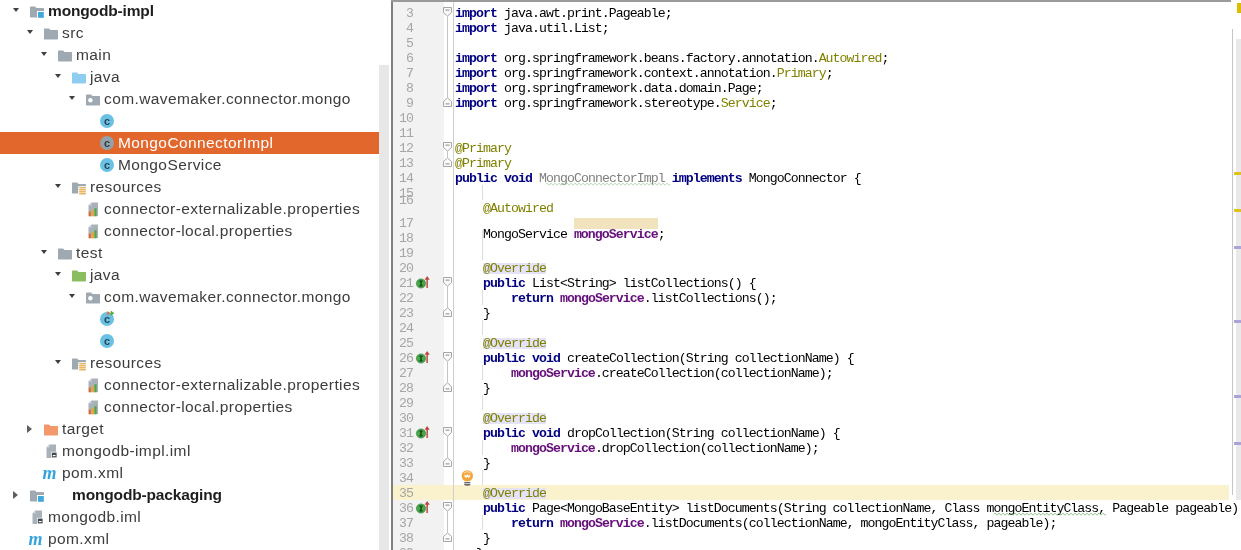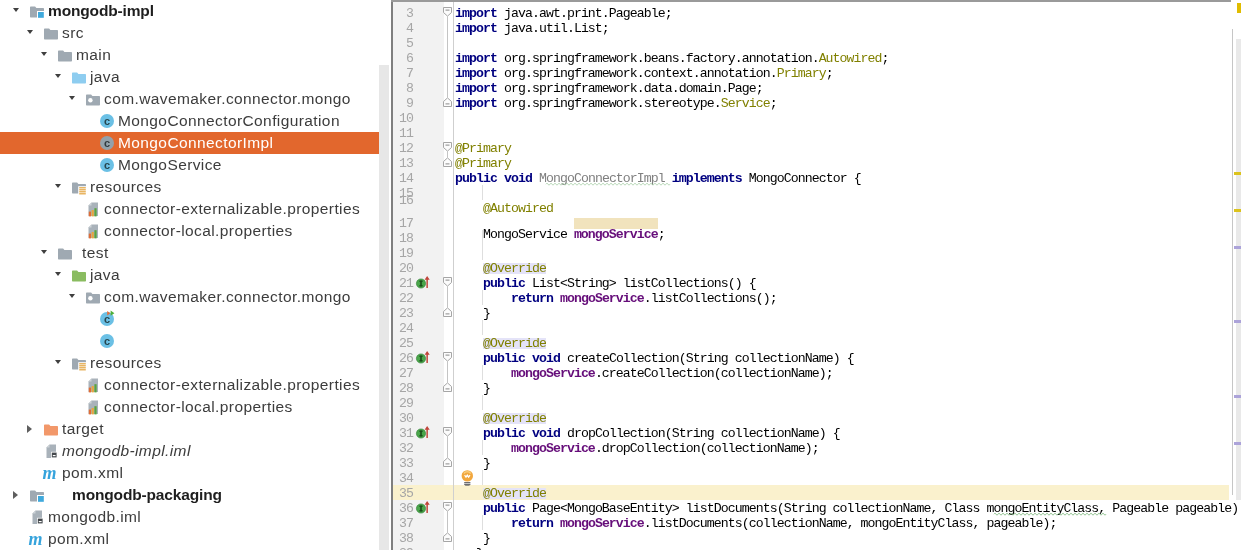--- a/index.html
+++ b/index.html
@@ -50,21 +50,20 @@
 <div class="abs arrd" style="left:69px;top:96px"></div>
 <svg class="abs" style="left:85px;top:91px" width="16" height="16" viewBox="0 0 16 16">
       <path d="M1 13.5 V4.4 c0-.6.4-1 1-1 h4.1 l1.3 1.6 H14 c.6 0 1 .4 1 1 v7.5 c0 .6-.4 1-1 1 H2 c-.6 0-1-.4-1-1 z" fill="#9fa9b2"></path>
       <circle cx="5.4" cy="9.3" r="2.2" fill="#fff"></circle>
     </svg>
 <div class="trow" style="left:104px;top:88px;">com.wavemaker.connector.mongo</div>
 <svg class="abs" style="left:99px;top:113px" width="16" height="16" viewBox="0 0 16 16">
       <circle cx="8" cy="8" r="7" fill="#6bc0e5"></circle>
       <text x="8" y="12" font-family="Liberation Sans" font-size="11" font-weight="bold" fill="#27464f" text-anchor="middle">c</text>
     </svg>
-<div class="trow" style="left:118px;top:110px;">MongoConnectorConfiguration</div>
 <div class="abs" style="left:0;top:132px;width:389px;height:22px;background:#e2672d"></div>
 <svg class="abs" style="left:99px;top:135px" width="16" height="16" viewBox="0 0 16 16">
       <circle cx="8" cy="8" r="7" fill="#93a1ab"></circle>
       <text x="8" y="12" font-family="Liberation Sans" font-size="11" font-weight="bold" fill="#313b40" text-anchor="middle">c</text>
     </svg>
 <div class="trow" style="left:118px;top:132px;color:#fff;">MongoConnectorImpl</div>
 <svg class="abs" style="left:99px;top:157px" width="16" height="16" viewBox="0 0 16 16">
       <circle cx="8" cy="8" r="7" fill="#6bc0e5"></circle>
       <text x="8" y="12" font-family="Liberation Sans" font-size="11" font-weight="bold" fill="#27464f" text-anchor="middle">c</text>
     </svg>
@@ -92,21 +91,21 @@
       <path d="M6.5 1.5 v3 h-3 Z" fill="#cdd3d8"></path>
       <rect x="3.8" y="10.6" width="2.2" height="4.8" fill="#e06d36"></rect>
       <rect x="6.6" y="9" width="2.2" height="6.4" fill="#e8a53e"></rect>
       <rect x="9.4" y="7.2" width="2.2" height="8.2" fill="#58a53e"></rect>
     </svg>
 <div class="trow" style="left:104px;top:220px;">connector-local.properties</div>
 <div class="abs arrd" style="left:41px;top:250px"></div>
 <svg class="abs" style="left:57px;top:245px" width="16" height="16" viewBox="0 0 16 16">
       <path d="M1 13.5 V4.4 c0-.6.4-1 1-1 h4.1 l1.3 1.6 H14 c.6 0 1 .4 1 1 v7.5 c0 .6-.4 1-1 1 H2 c-.6 0-1-.4-1-1 z" fill="#9fa9b2"></path>
     </svg>
-<div class="trow" style="left:76px;top:242px;margin-left:6px;">test</div>
+<div class="trow" style="left:76px;top:242px;">test</div>
 <div class="abs arrd" style="left:55px;top:272px"></div>
 <svg class="abs" style="left:71px;top:267px" width="16" height="16" viewBox="0 0 16 16">
       <path d="M1 13.5 V4.4 c0-.6.4-1 1-1 h4.1 l1.3 1.6 H14 c.6 0 1 .4 1 1 v7.5 c0 .6-.4 1-1 1 H2 c-.6 0-1-.4-1-1 z" fill="#8abc60"></path>
     </svg>
 <div class="trow" style="left:90px;top:264px;">java</div>
 <div class="abs arrd" style="left:69px;top:294px"></div>
 <svg class="abs" style="left:85px;top:289px" width="16" height="16" viewBox="0 0 16 16">
       <path d="M1 13.5 V4.4 c0-.6.4-1 1-1 h4.1 l1.3 1.6 H14 c.6 0 1 .4 1 1 v7.5 c0 .6-.4 1-1 1 H2 c-.6 0-1-.4-1-1 z" fill="#9fa9b2"></path>
       <circle cx="5.4" cy="9.3" r="2.2" fill="#fff"></circle>
     </svg>
@@ -152,21 +151,21 @@
       <path d="M1 13.5 V4.4 c0-.6.4-1 1-1 h4.1 l1.3 1.6 H14 c.6 0 1 .4 1 1 v7.5 c0 .6-.4 1-1 1 H2 c-.6 0-1-.4-1-1 z" fill="#f2986a"></path>
     </svg>
 <div class="trow" style="left:62px;top:418px;">target</div>
 <svg class="abs" style="left:43px;top:443px" width="16" height="16" viewBox="0 0 16 16">
       <path d="M3.5 15 V4.5 l3-3 H13 V15 Z" fill="#a9b2ba"></path>
       <path d="M6.5 1.5 v3 h-3 Z" fill="#cdd3d8"></path>
       <rect x="8" y="8.8" width="6.4" height="6.4" fill="#fff"></rect>
       <rect x="8.8" y="9.6" width="4.8" height="4.8" fill="#43484c"></rect>
       <rect x="9.8" y="12" width="2.8" height="1.2" fill="#fff"></rect>
     </svg>
-<div class="trow" style="left:62px;top:440px;font-style:italic;">mongodb-impl.iml</div>
+<div class="trow" style="left:62px;top:440px;">mongodb-impl.iml</div>
 <svg class="abs" style="left:43px;top:465px" width="16" height="16" viewBox="0 0 16 16">
       <text x="-0.5" y="13.5" font-family="Liberation Serif" font-size="18" font-style="italic" font-weight="bold" fill="#35a3dc">m</text>
     </svg>
 <div class="trow" style="left:62px;top:462px;">pom.xml</div>
 <div class="abs arrr" style="left:13px;top:491px"></div>
 <svg class="abs" style="left:29px;top:487px" width="16" height="16" viewBox="0 0 16 16">
       <path d="M1 13.5 V4.4 c0-.6.4-1 1-1 h4.1 l1.3 1.6 H14 c.6 0 1 .4 1 1 v7.5 c0 .6-.4 1-1 1 H2 c-.6 0-1-.4-1-1 z" fill="#9fa9b2"></path>
       <rect x="8" y="8" width="7.5" height="7.5" fill="#fff"></rect>
       <rect x="9" y="9" width="5.8" height="5.8" fill="#3fa9dc"></rect>
     </svg>

